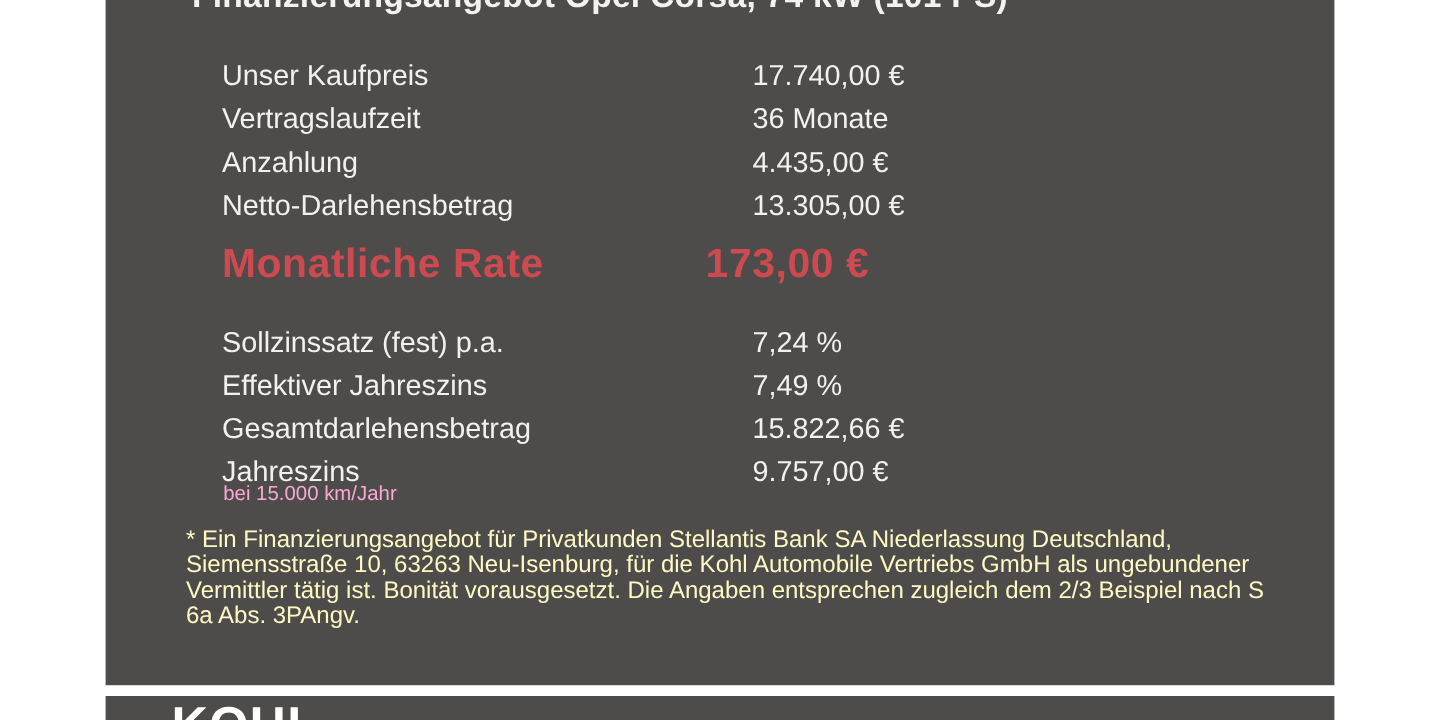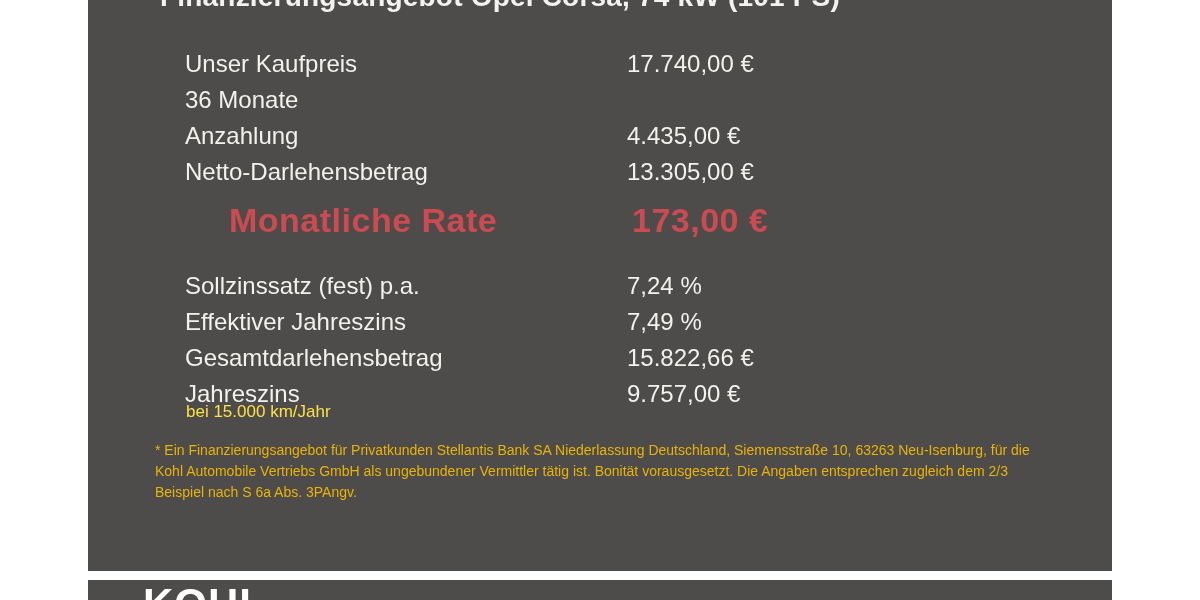--- a/index.html
+++ b/index.html
@@ -64,38 +64,37 @@
     line-height: 48px;
     font-size: 34px;
     font-weight: bold;
     color: #cc4a50;
   }
   .highlight-row .label {
     width: 403px;
     flex: 0 0 403px;
     white-space: nowrap;
     letter-spacing: 0.5px;
-    margin-left: 44px;
   }
   .highlight-row .value { white-space: nowrap; letter-spacing: 0.5px; }
   .mileage-note {
     position: absolute;
     left: 98px;
     top: 402px;
     font-size: 17px;
-    color: #fde047;
+    color: #f9a8d4;
   }
   .footnote {
     position: absolute;
     left: 67px;
     top: 440px;
     width: 900px;
-    font-size: 14px;
+    font-size: 20px;
     line-height: 21px;
-    color: #eab308;
+    color: #fef9c3;
   }
   .footer-band {
     position: absolute;
     left: 88px;
     top: 580px;
     width: 1024px;
     height: 20px;
     background: #4d4c4a;
     overflow: hidden;
   }
@@ -118,20 +117,21 @@
   <div class="card">
 
     <div class="card-title">Finanzierungsangebot Opel Corsa, 74 kW (101 PS)</div>
 
     <div class="rows rows-top">
       <div class="row">
         <span class="label">Unser Kaufpreis</span>
         <span class="value">17.740,00 €</span>
       </div>
       <div class="row">
+        <span class="label">Vertragslaufzeit</span>
         <span class="value">36 Monate</span>
       </div>
       <div class="row">
         <span class="label">Anzahlung</span>
         <span class="value">4.435,00 €</span>
       </div>
       <div class="row">
         <span class="label">Netto-Darlehensbetrag</span>
         <span class="value">13.305,00 €</span>
       </div>

